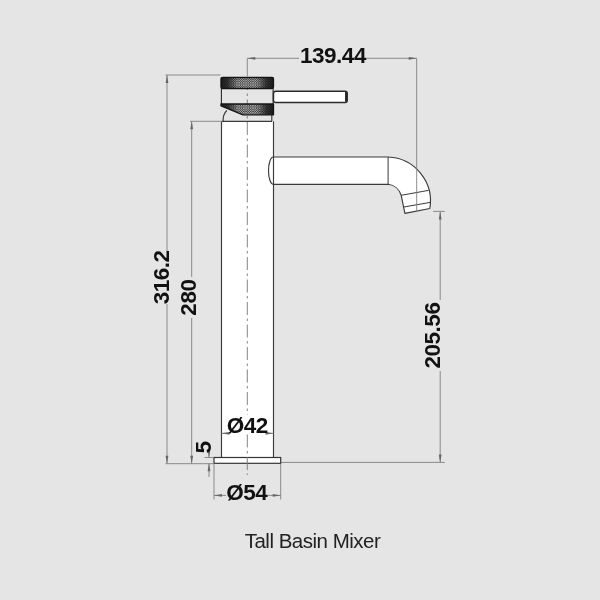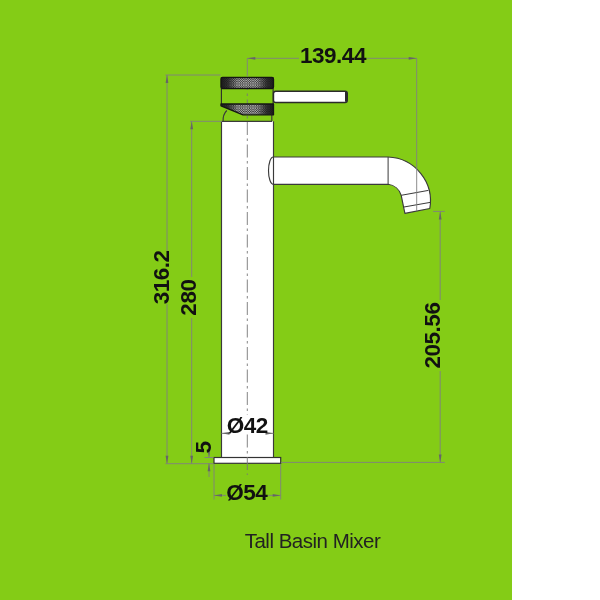--- a/index.html
+++ b/index.html
@@ -1,16 +1,16 @@
 <!DOCTYPE html>
 <html><head>
 <meta charset="utf-8">
 <style>
   html,body{margin:0;padding:0;background:#ffffff;}
-  .wrap{width:512px;height:600px;position:relative;background:#84cc16;}
+  .wrap{width:600px;height:600px;position:relative;background:#e5e5e5;}
   svg{position:absolute;left:0;top:0;}
   text{font-family:"Liberation Sans", sans-serif;}
 </style>
 </head>
 <body>
 <div class="wrap">
 <svg width="600" height="600" viewBox="0 0 600 600">
   <defs>
     <pattern id="kn" width="2.3" height="2.3" patternUnits="userSpaceOnUse">
       <rect width="2.3" height="2.3" fill="#383838"></rect>

